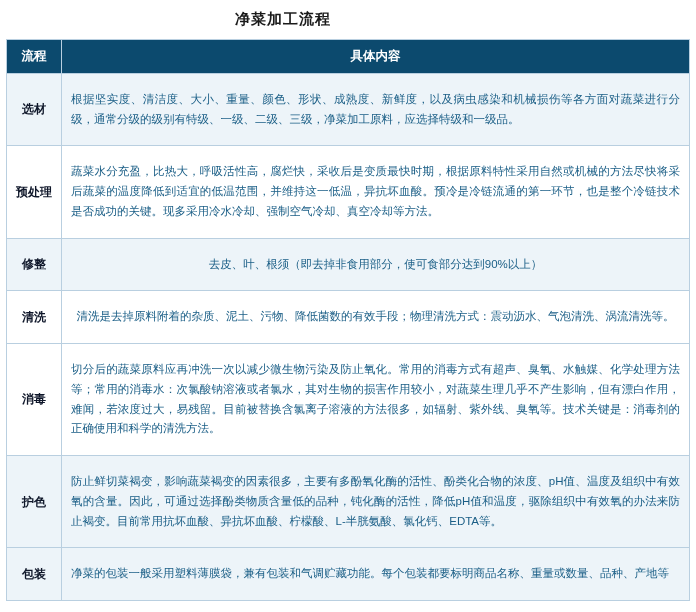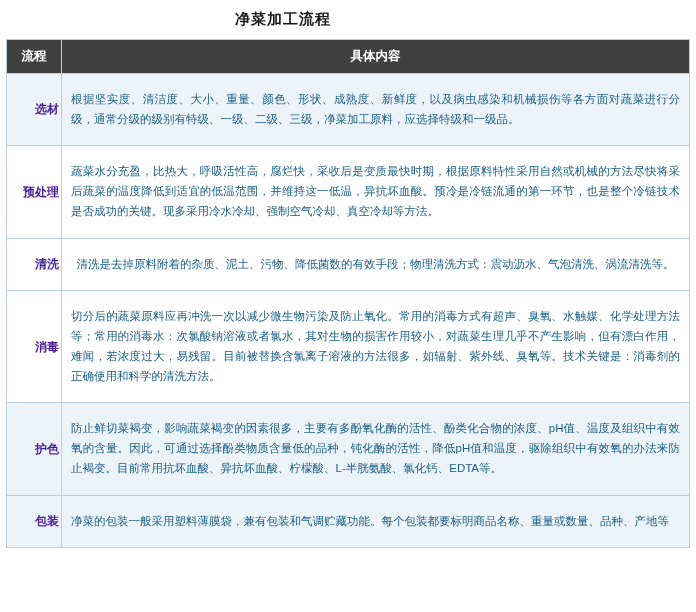--- a/index.html
+++ b/index.html
@@ -31,38 +31,38 @@
     border-collapse: collapse;
     table-layout: fixed;
     margin: 0 auto;
   }
   table.flow-table th,
   table.flow-table td {
     border: 1px solid #b9cfe0;
     vertical-align: middle;
   }
   thead th {
-    background: #404040;
+    background: #0c4a6e;
     color: #ffffff;
     font-size: 12.5px;
     font-weight: bold;
     padding: 7px 4px;
     text-align: center;
     line-height: 1.5;
     border: 1px solid #1a6896;
   }
   th.col-stage {
     width: 46px;
   }
   td.stage {
     width: 46px;
-    text-align: right;
+    text-align: center;
     font-size: 12px;
     font-weight: bold;
-    color: #4c1d95;
+    color: #0f172a;
     line-height: 1.55;
     padding: 4px 2px;
   }
   td.content {
     font-size: 11.5px;
     color: #1a5e86;
     line-height: 1.72;
     padding: 16px 9px;
     text-align: justify;
     text-justify: inter-ideograph;
@@ -92,20 +92,24 @@
     </thead>
     <tbody>
       <tr class="row-even">
         <td class="stage">选材</td>
         <td class="content">根据坚实度、清洁度、大小、重量、颜色、形状、成熟度、新鲜度，以及病虫感染和机械损伤等各方面对蔬菜进行分级，通常分级的级别有特级、一级、二级、三级，净菜加工原料，应选择特级和一级品。</td>
       </tr>
       <tr class="row-odd">
         <td class="stage">预处理</td>
         <td class="content">蔬菜水分充盈，比热大，呼吸活性高，腐烂快，采收后是变质最快时期，根据原料特性采用自然或机械的方法尽快将采后蔬菜的温度降低到适宜的低温范围，并维持这一低温，异抗坏血酸。预冷是冷链流通的第一环节，也是整个冷链技术是否成功的关键。现多采用冷水冷却、强制空气冷却、真空冷却等方法。</td>
       </tr>
+      <tr class="row-even">
+        <td class="stage">修整</td>
+        <td class="content center">去皮、叶、根须（即去掉非食用部分，使可食部分达到90%以上）</td>
+      </tr>
       <tr class="row-odd">
         <td class="stage">清洗</td>
         <td class="content center">清洗是去掉原料附着的杂质、泥土、污物、降低菌数的有效手段；物理清洗方式：震动沥水、气泡清洗、涡流清洗等。</td>
       </tr>
       <tr class="row-odd">
         <td class="stage">消毒</td>
         <td class="content">切分后的蔬菜原料应再冲洗一次以减少微生物污染及防止氧化。常用的消毒方式有超声、臭氧、水触媒、化学处理方法等；常用的消毒水：次氯酸钠溶液或者氯水，其对生物的损害作用较小，对蔬菜生理几乎不产生影响，但有漂白作用，难闻，若浓度过大，易残留。目前被替换含氯离子溶液的方法很多，如辐射、紫外线、臭氧等。技术关键是：消毒剂的正确使用和科学的清洗方法。</td>
       </tr>
       <tr class="row-even">
         <td class="stage">护色</td>

